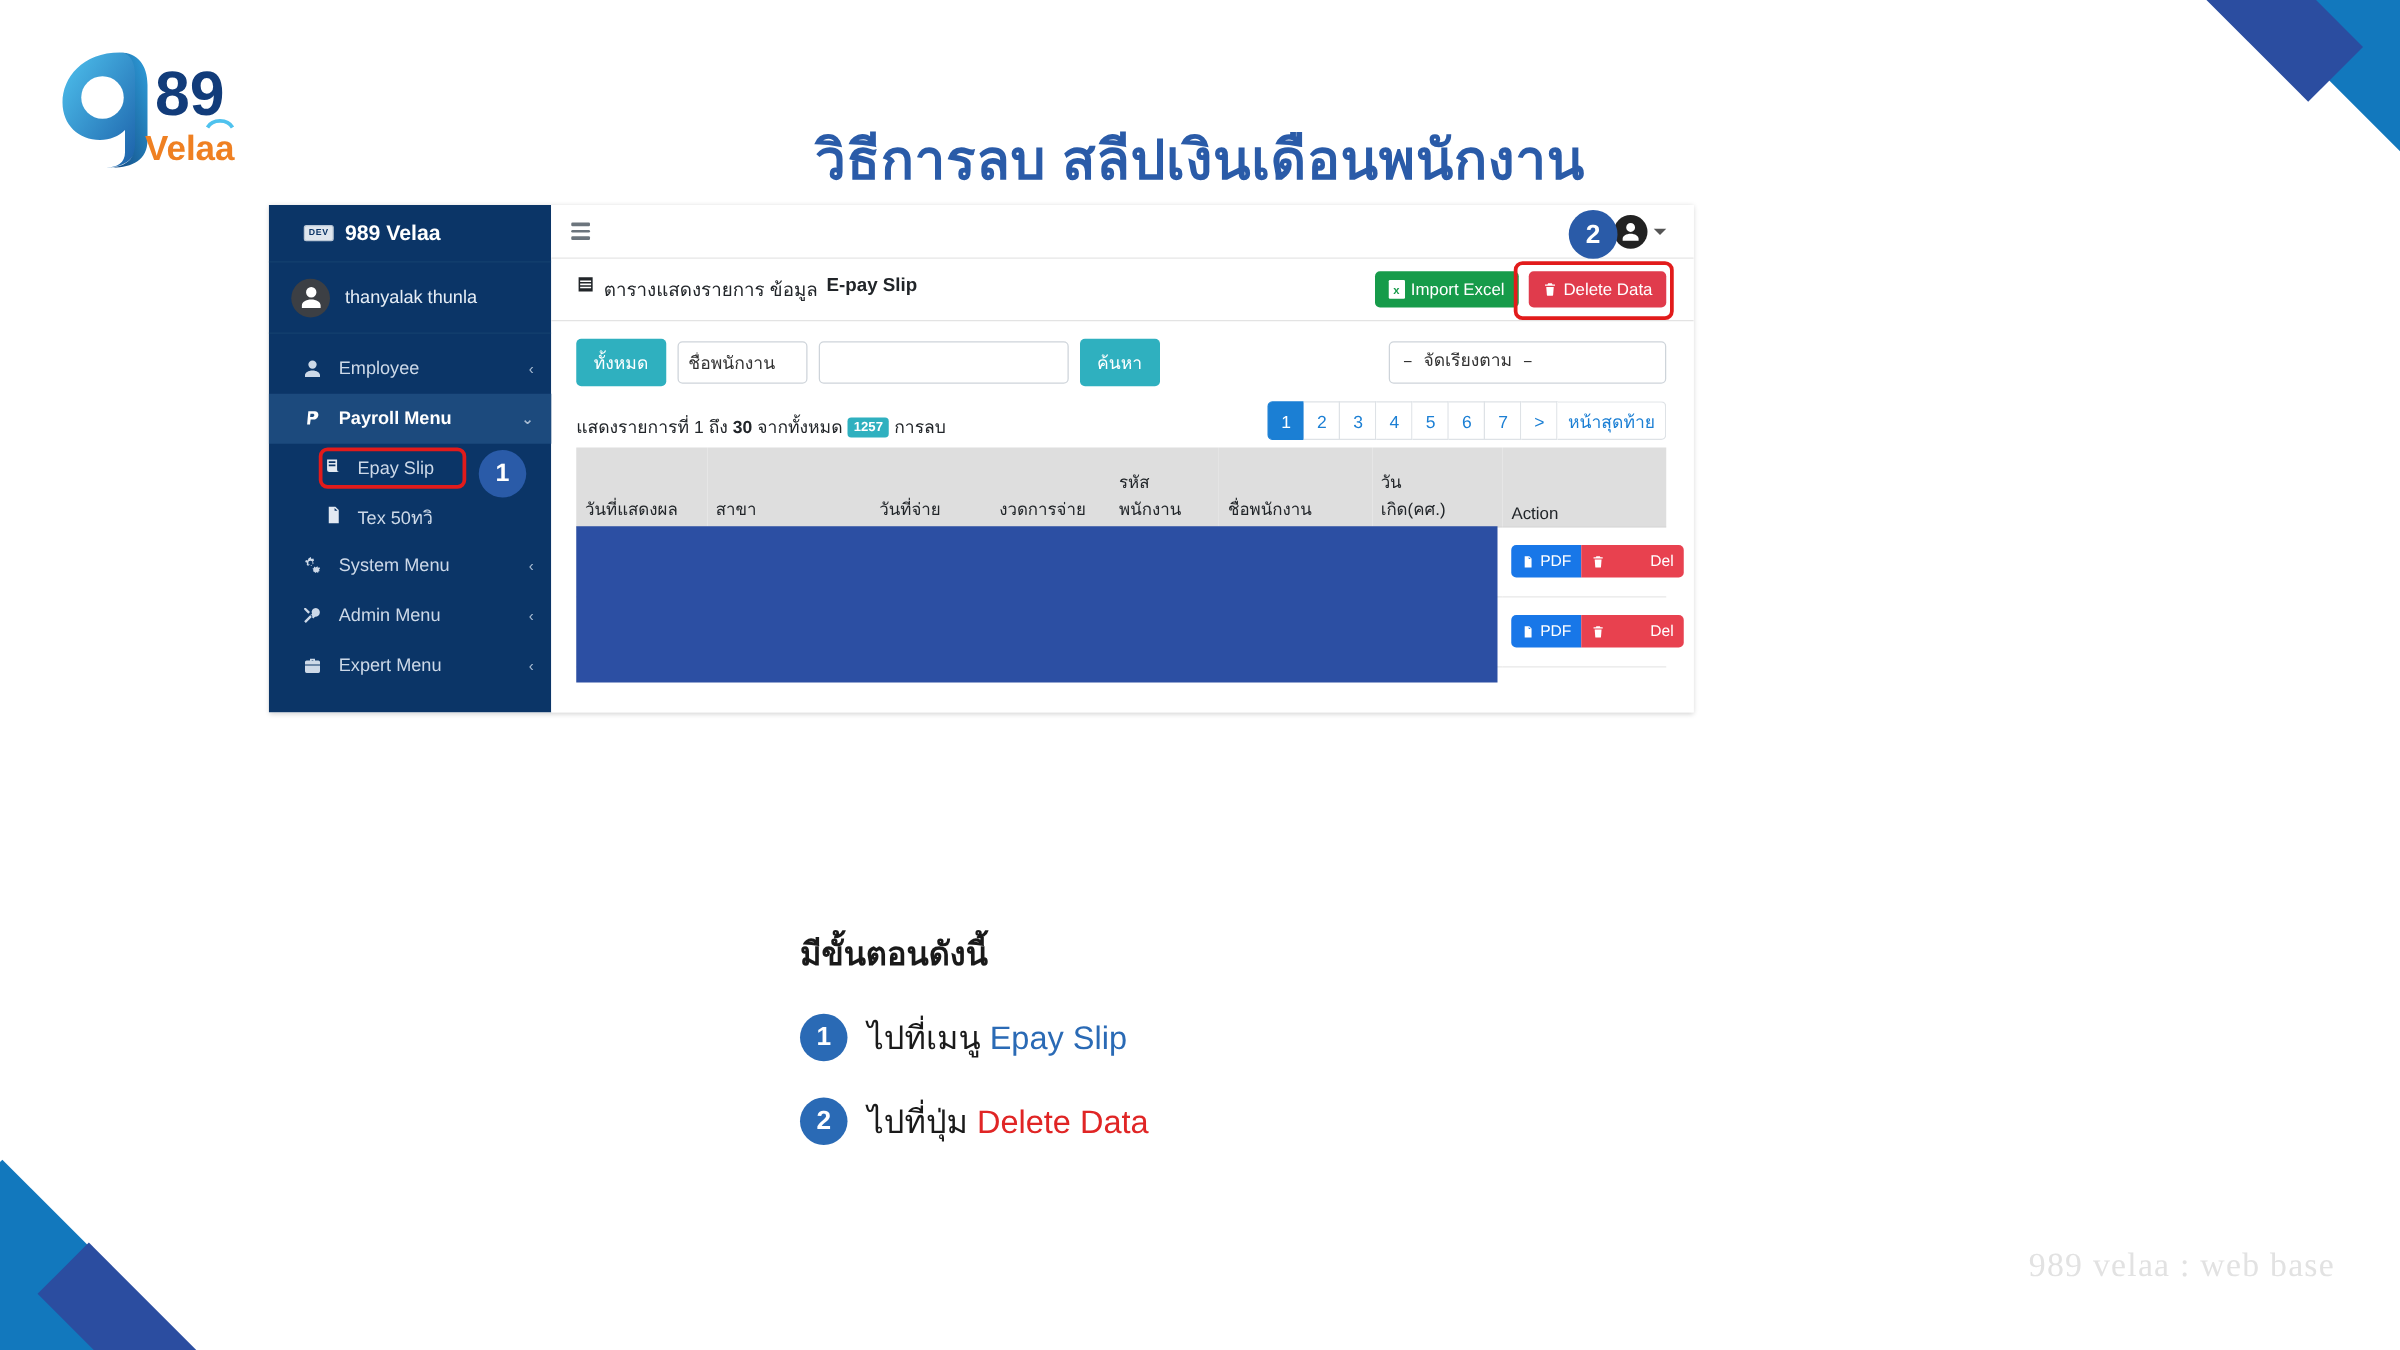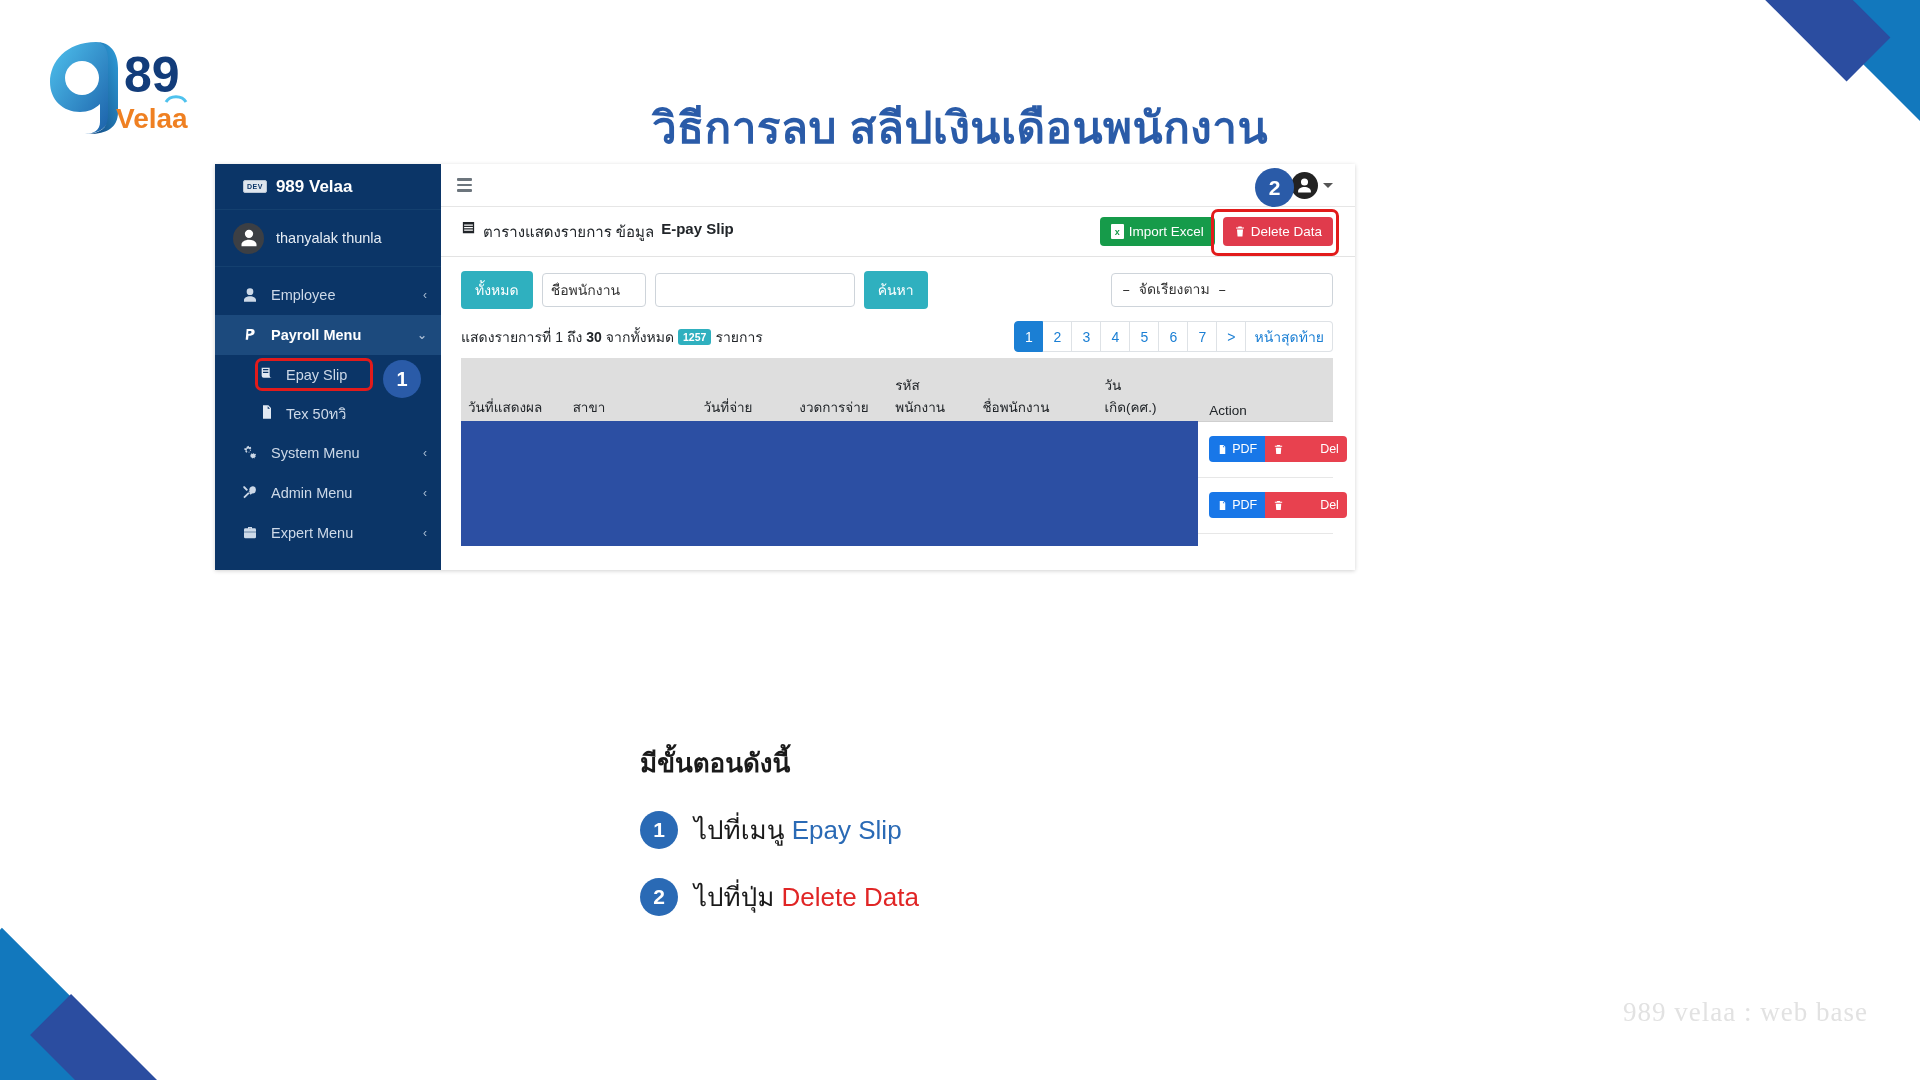--- a/index.html
+++ b/index.html
@@ -188,21 +188,21 @@
     font-family: inherit; cursor: pointer;
   }
   .sort-wrap { margin-left: auto; position: relative; font-family: Liberation Mono, monospace; }
   .sort-sel {
     width: 222px; height: 34px; border: 1px solid #ced4da; border-radius: 4px;
     background: #fff; font-size: 14px; color: #333; padding: 0 10px;
     font-family: inherit; appearance: none;
   }
 
   .info-row {
-    display: flex; align-items: center; padding: 2px 22px 6px 20px;
+    display: flex; align-items: flex-end; padding: 2px 22px 6px 20px;
   }
   .info-text { font-size: 14px; color: #212529; display: flex; align-items: baseline; gap: 4px; }
   .info-text b { font-weight: bold; }
   .count-badge {
     background: #2fb0bf; color: #fff; font-size: 10.5px; font-weight: bold;
     padding: 2px 5px; border-radius: 3px; position: relative; top: -1px;
   }
   .pager { margin-left: auto; display: flex; }
   .pg {
     min-width: 29px; height: 31px; border: 1px solid #dee2e6;
@@ -448,21 +448,21 @@
     </div>
 
     <div class="info-row">
       <div class="info-text">
         <span>แสดงรายการที่</span>
         <span>1</span>
         <span>ถึง</span>
         <b>30</b>
         <span>จากทั้งหมด</span>
         <span class="count-badge">1257</span>
-        <span>รายการ</span>
+        <span>การลบ</span>
       </div>
       <div class="pager">
         <div class="pg active">1</div>
         <div class="pg">2</div>
         <div class="pg">3</div>
         <div class="pg">4</div>
         <div class="pg">5</div>
         <div class="pg">6</div>
         <div class="pg">7</div>
         <div class="pg">&gt;</div>

